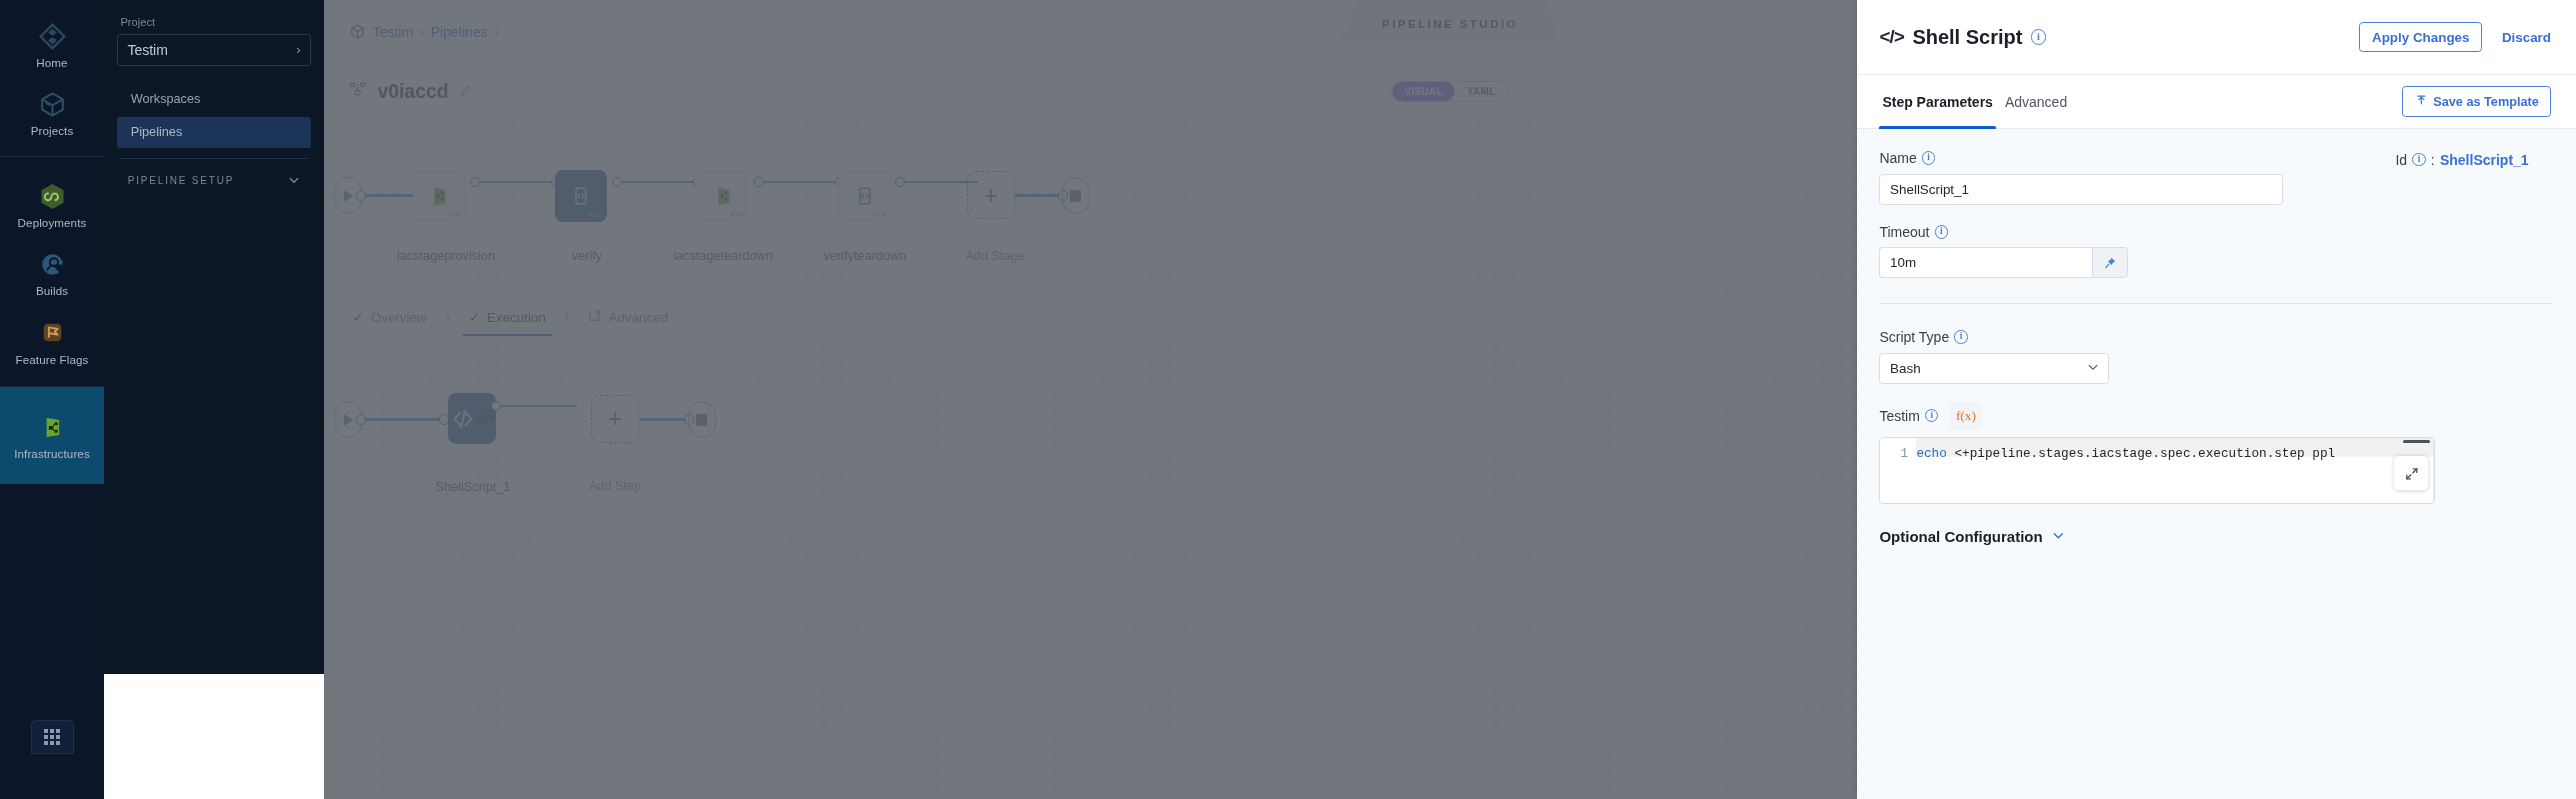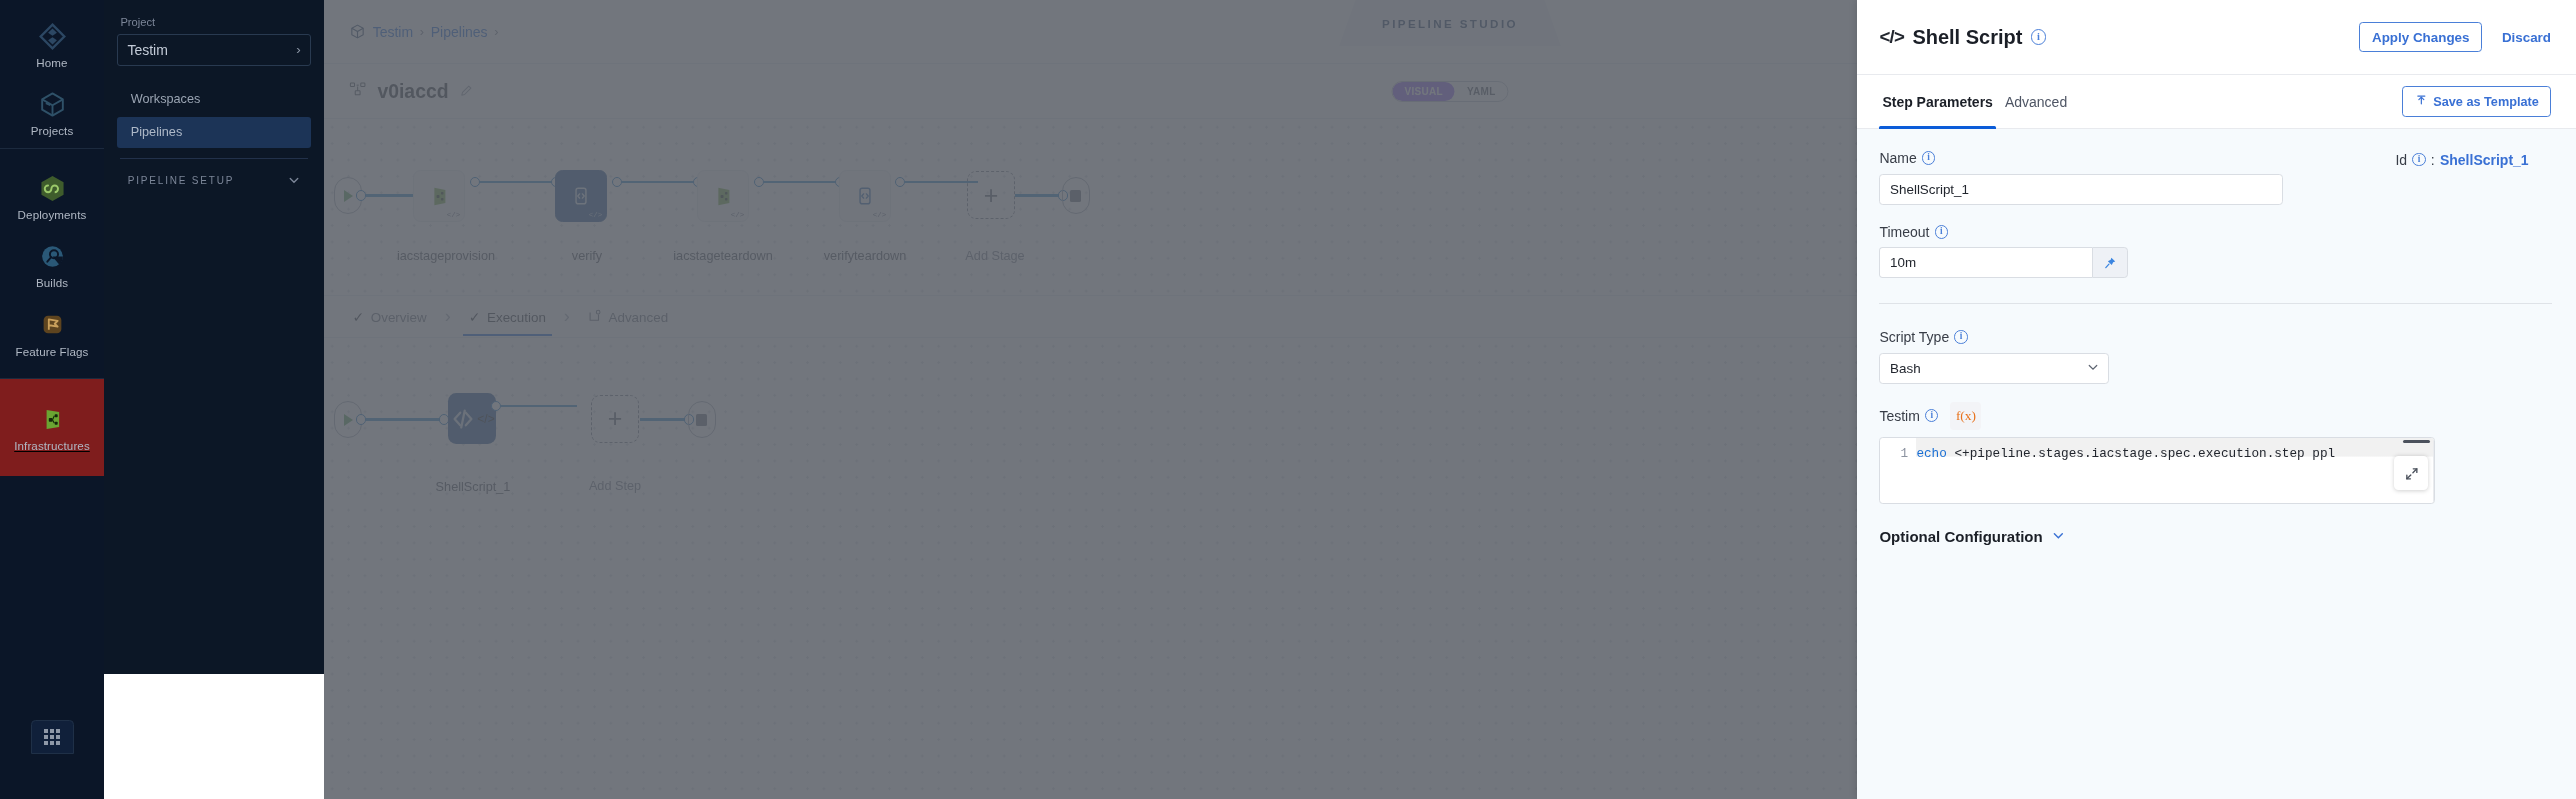--- a/index.html
+++ b/index.html
@@ -11,23 +11,23 @@
   }
   #root { position: relative; width: 2576px; height: 799px; }
 
   
   .primary-nav {
     position: absolute; left: 0; top: 0; width: 104px; height: 799px;
     background: #0b1628;
     display: flex; flex-direction: column; align-items: center;
   }
   .nav-group { width: 100%; }
-  .nav-group.g1 { padding-top: 10.4px; border-bottom: 0.7px solid #1c2a3e; padding-bottom: 1px; }
+  .nav-group.g1 { padding-top: 10.4px; border-bottom: 0.7px solid #1c2a3e; padding-bottom: 9px; }
   .nav-group.g2 { padding-top: 13.4px; border-bottom: 0.7px solid #1c2a3e; padding-bottom: 10.4px; }
-  .nav-group.g3 { padding-top: 15px; background: #7f1d1d; padding-bottom: 13.4px; text-decoration: underline; }
+  .nav-group.g3 { padding-top: 15px; background: #0c4a6e; padding-bottom: 13.4px; }
   .nav-item {
     display: flex; flex-direction: column; align-items: center; justify-content: center;
     padding: 10.4px 3px 9px; cursor: pointer; gap: 5.2px;
   }
   .nav-item .glyph { width: 31px; height: 31px; display: block; }
   .nav-label {
     color: #b0b8c4; font-size: 11.6px; letter-spacing: 0.1px;
     text-align: center; line-height: 1.1; font-weight: 400;
   }
   .nav-bottom {

